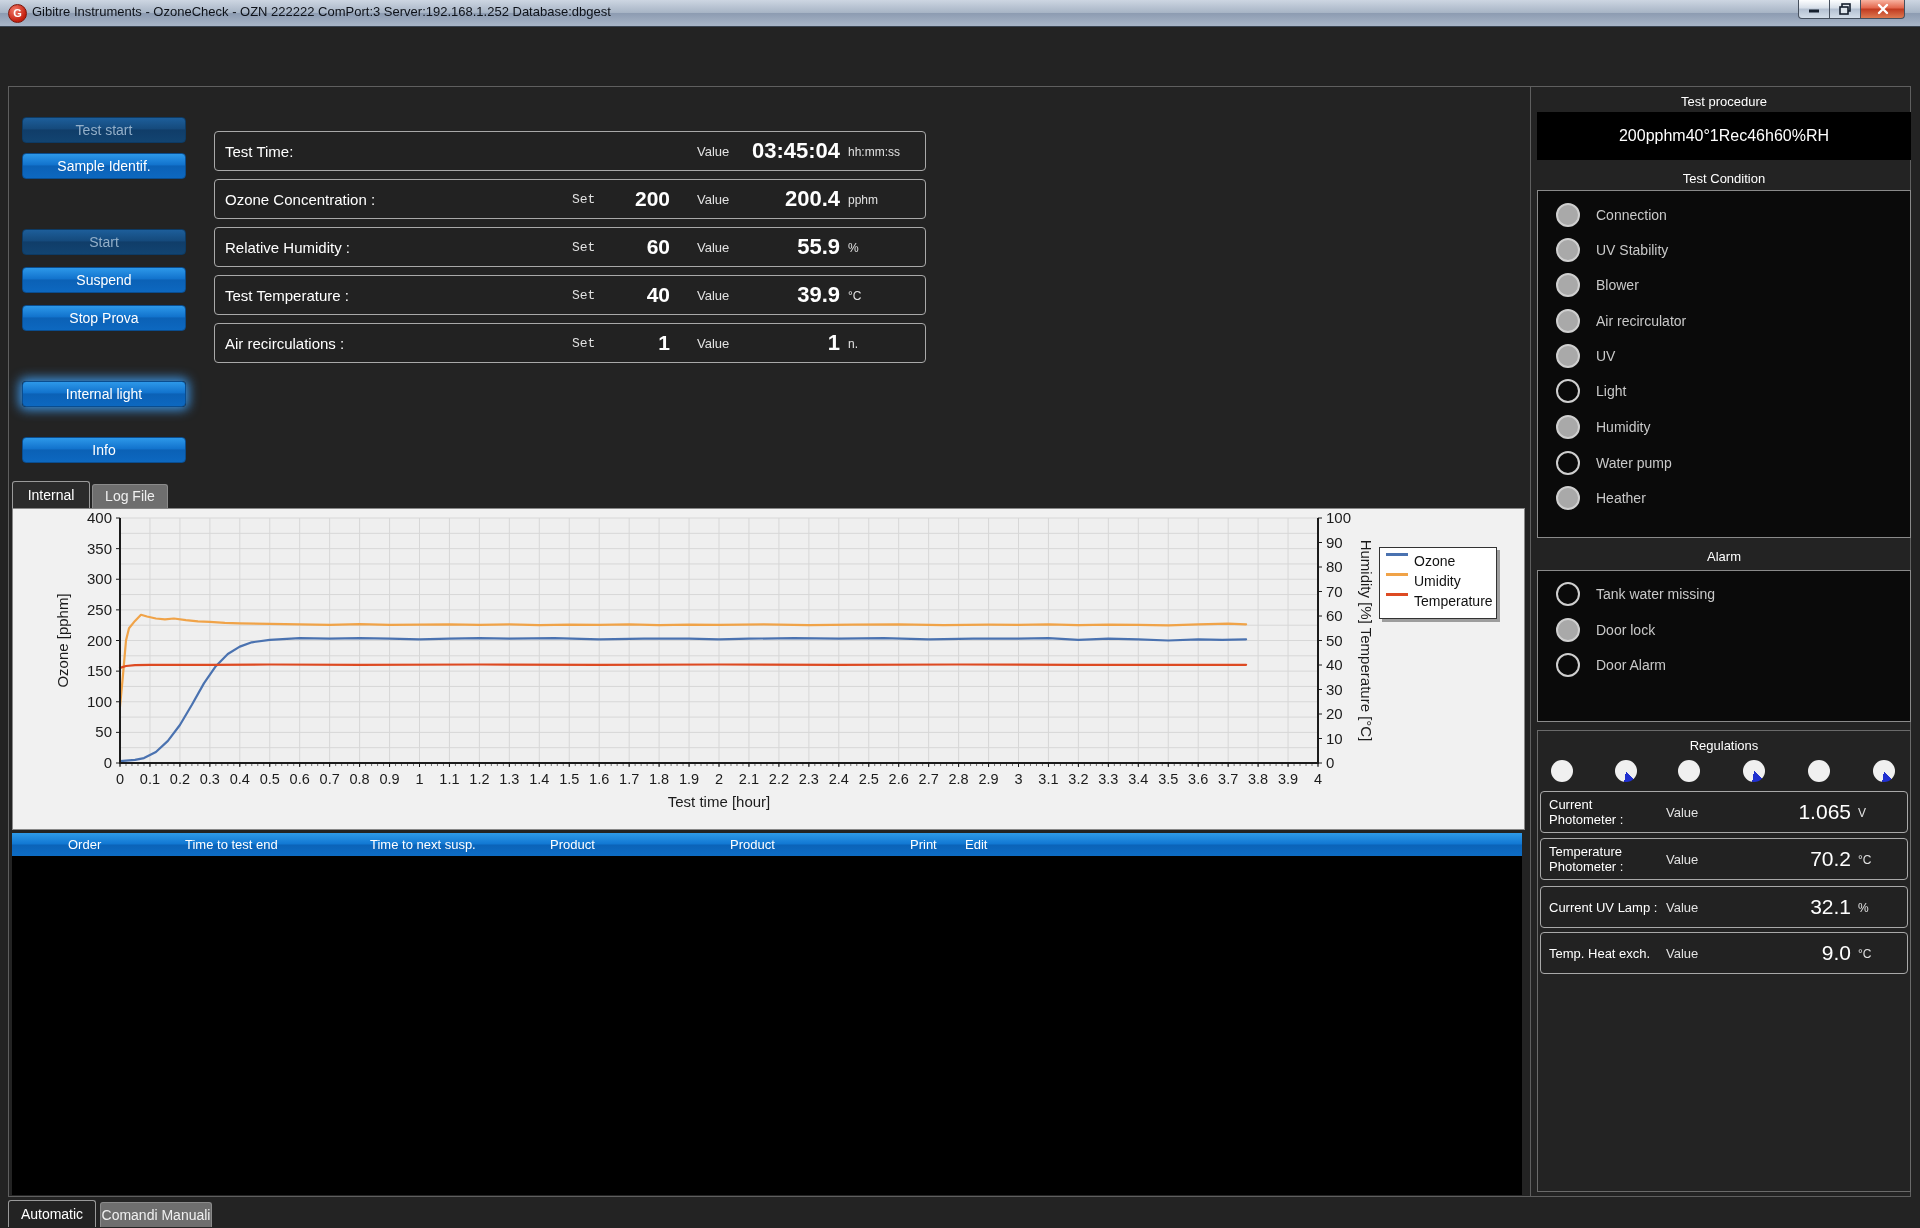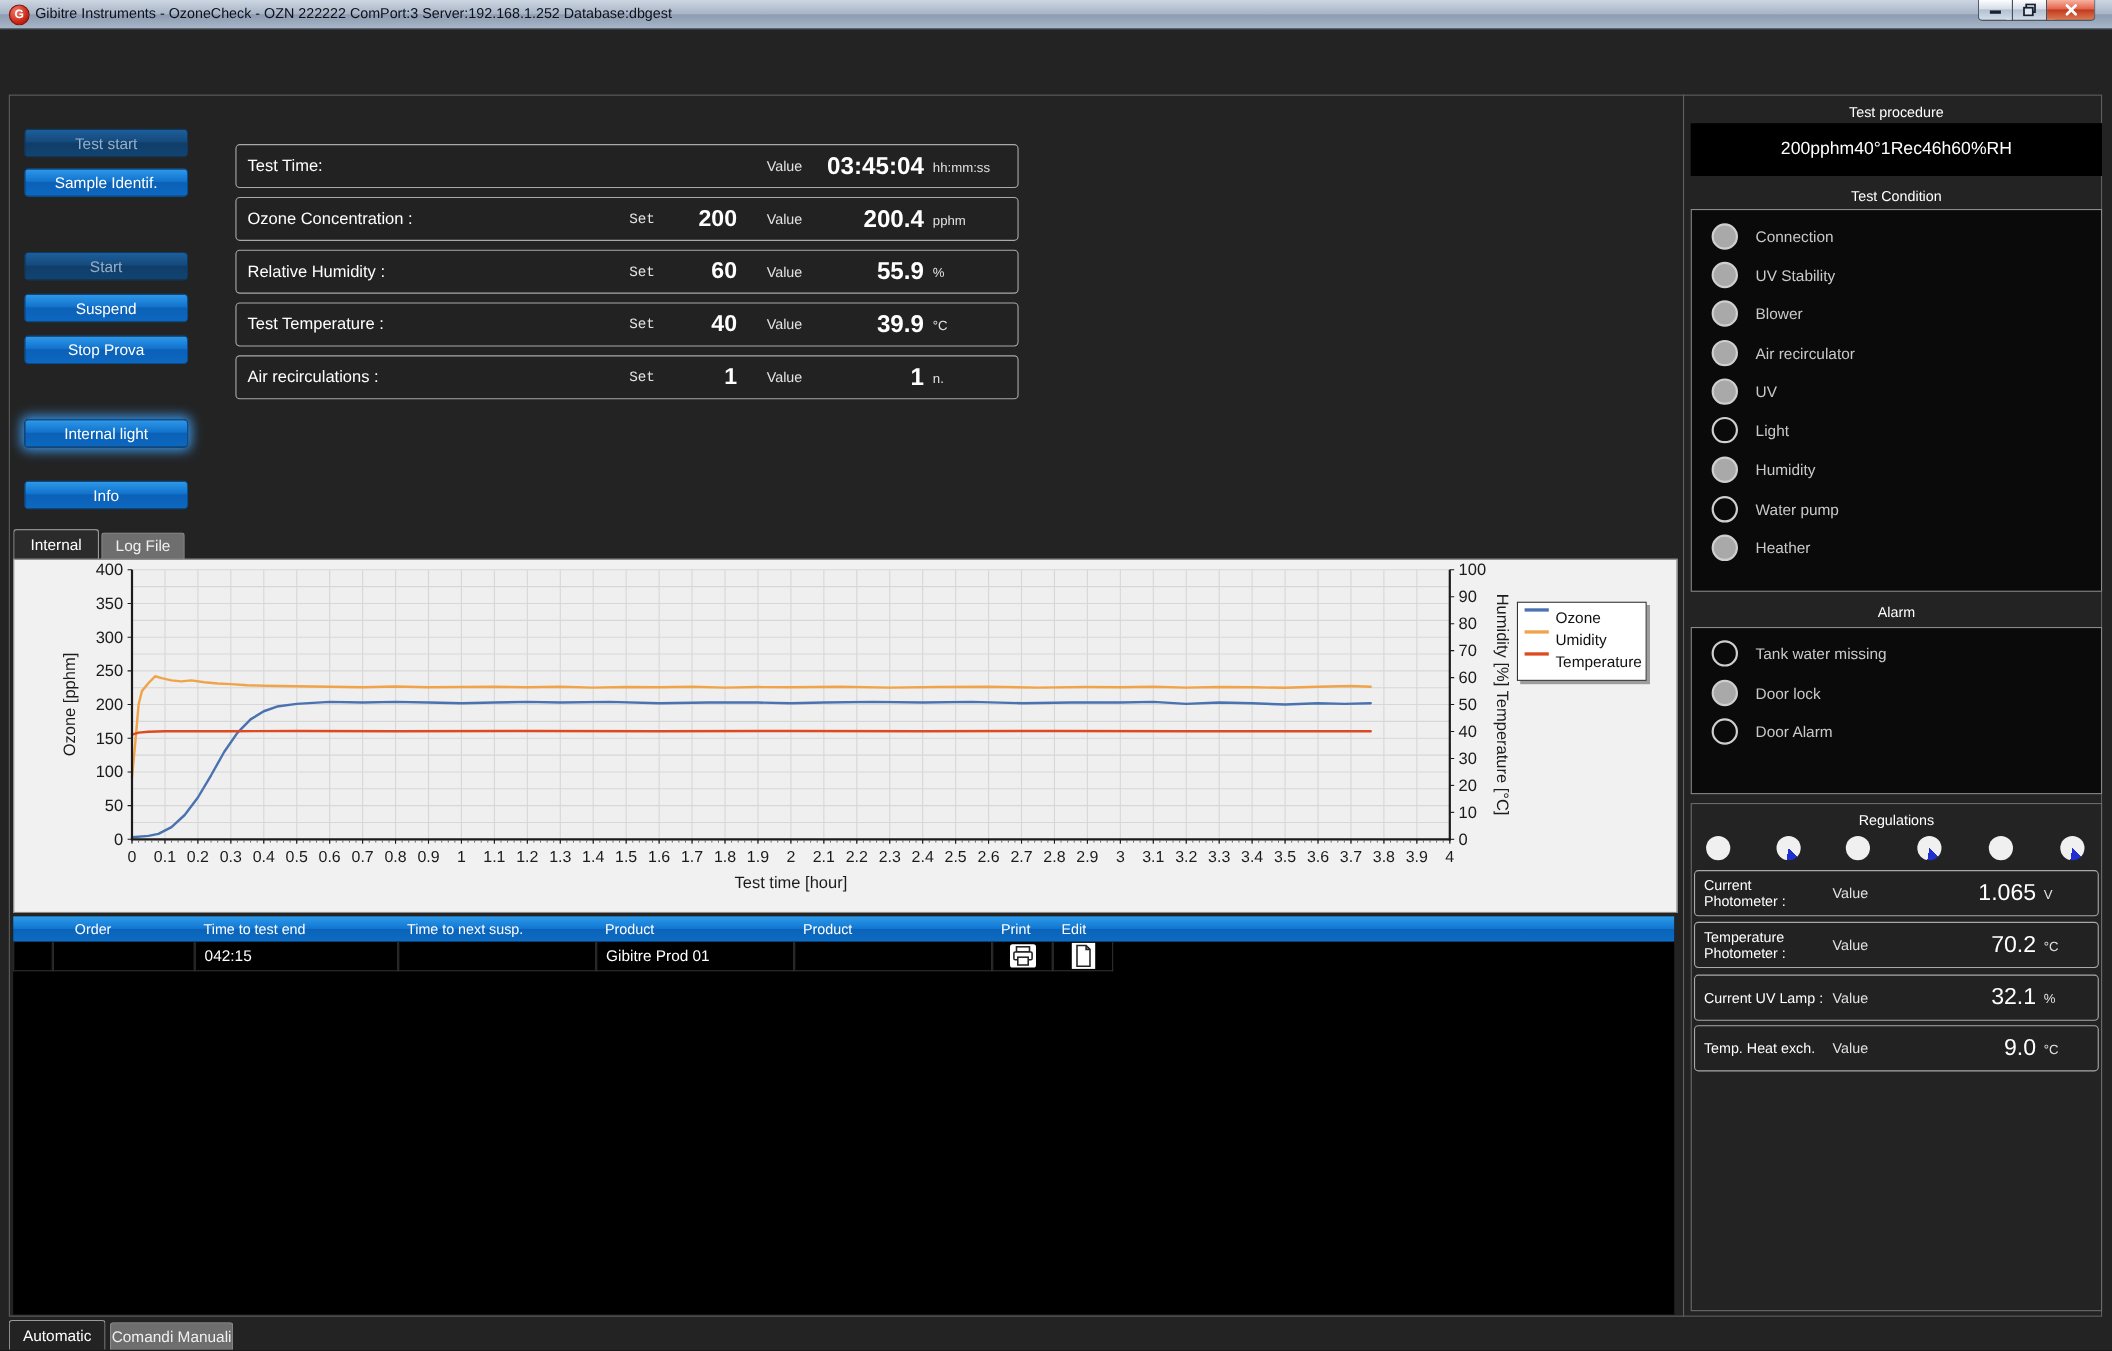--- a/index.html
+++ b/index.html
@@ -26,21 +26,21 @@
   
   .heading{position:absolute;left:840px;top:28px;width:600px;text-align:center;
     font-size:31px;color:#9b9b9b;}
 
   
   .frame{position:absolute;left:8px;top:86px;width:1903px;height:1111px;
     border:1px solid #5f5f5f;box-sizing:border-box;}
   .vdivider{position:absolute;left:1530px;top:86px;width:1px;height:1111px;background:#5f5f5f;}
 
   
-  .btn{position:absolute;left:22px;width:149px;height:26px;border-radius:4px;box-sizing:border-box;
+  .btn{position:absolute;left:22px;width:164px;height:26px;border-radius:4px;box-sizing:border-box;
     border:1px solid #0a4d8f;color:#fff;font-size:14px;text-align:center;line-height:24px;
     background:linear-gradient(#2d98e9,#1273cd 45%,#0b61b6 50%,#0d68c0);cursor:pointer;}
   .btn.dim{background:linear-gradient(#1d5e9a,#154a7c 45%,#103d69 50%,#124471);
     border-color:#0d3a63;color:#93afc9;}
   .btn.glow{box-shadow:0 0 11px 3px rgba(64,164,255,.85);}
 
   
   .tp-title{position:absolute;left:214px;top:98px;width:712px;text-align:center;font-size:13px;color:#fff;}
   .param-row{position:absolute;left:214px;width:712px;height:40px;box-sizing:border-box;
     background:#222;border:1px solid #a9a9a9;border-radius:4px;}
@@ -606,43 +606,20 @@
   <div class="table">
     <div class="thead">
       <div class="th" style="left:48px;width:117px">Order</div>
       <div class="th" style="left:165px;width:185px">Time to test end</div>
       <div class="th" style="left:350px;width:180px">Time to next susp.</div>
       <div class="th" style="left:530px;width:180px">Product</div>
       <div class="th" style="left:710px;width:180px">Product</div>
       <div class="th" style="left:890px;width:55px">Print</div>
       <div class="th" style="left:945px;width:55px">Edit</div>
     </div>
-    <div class="trow">
-      <div class="td" style="left:0;width:36px"></div>
-      <div class="td" style="left:36px;width:129px"></div>
-      <div class="td" style="left:165px;width:185px">042:15</div>
-      <div class="td" style="left:350px;width:180px"></div>
-      <div class="td" style="left:530px;width:180px">Gibitre Prod 01</div>
-      <div class="td" style="left:710px;width:180px"></div>
-      <div class="td icon-cell" style="left:890px;width:55px">
-        <svg width="26" height="24" viewBox="0 0 22 20">
-          <rect x="1" y="1" width="20" height="18" rx="2" fill="#fff"></rect>
-          <rect x="6" y="3" width="10" height="4" fill="#fff" stroke="#222" stroke-width="1.2"></rect>
-          <rect x="4" y="7" width="14" height="6" rx="1" fill="#fff" stroke="#222" stroke-width="1.2"></rect>
-          <rect x="7" y="11" width="8" height="6" fill="#fff" stroke="#222" stroke-width="1.2"></rect>
-        </svg>
-      </div>
-      <div class="td icon-cell" style="left:945px;width:55px">
-        <svg width="24" height="26" viewBox="0 0 20 22">
-          <rect x="1" y="1" width="18" height="20" fill="#fff"></rect>
-          <path d="M5 3 L12 3 L15 6 L15 19 L5 19 Z" fill="#fff" stroke="#222" stroke-width="1.2"></path>
-          <path d="M12 3 L12 6 L15 6" fill="none" stroke="#222" stroke-width="1.2"></path>
-        </svg>
-      </div>
-    </div>
   </div>
 
   <div class="btab active">Automatic</div>
   <div class="btab inactive">Comandi Manuali</div>
 
   <div class="sect-title" style="left:1537px;top:94px">Test procedure</div>
   <div class="proc-box">200pphm40°1Rec46h60%RH</div>
 
   <div class="sect-title" style="left:1537px;top:171px">Test Condition</div>
   <div class="listbox" style="top:190px;height:348px">

